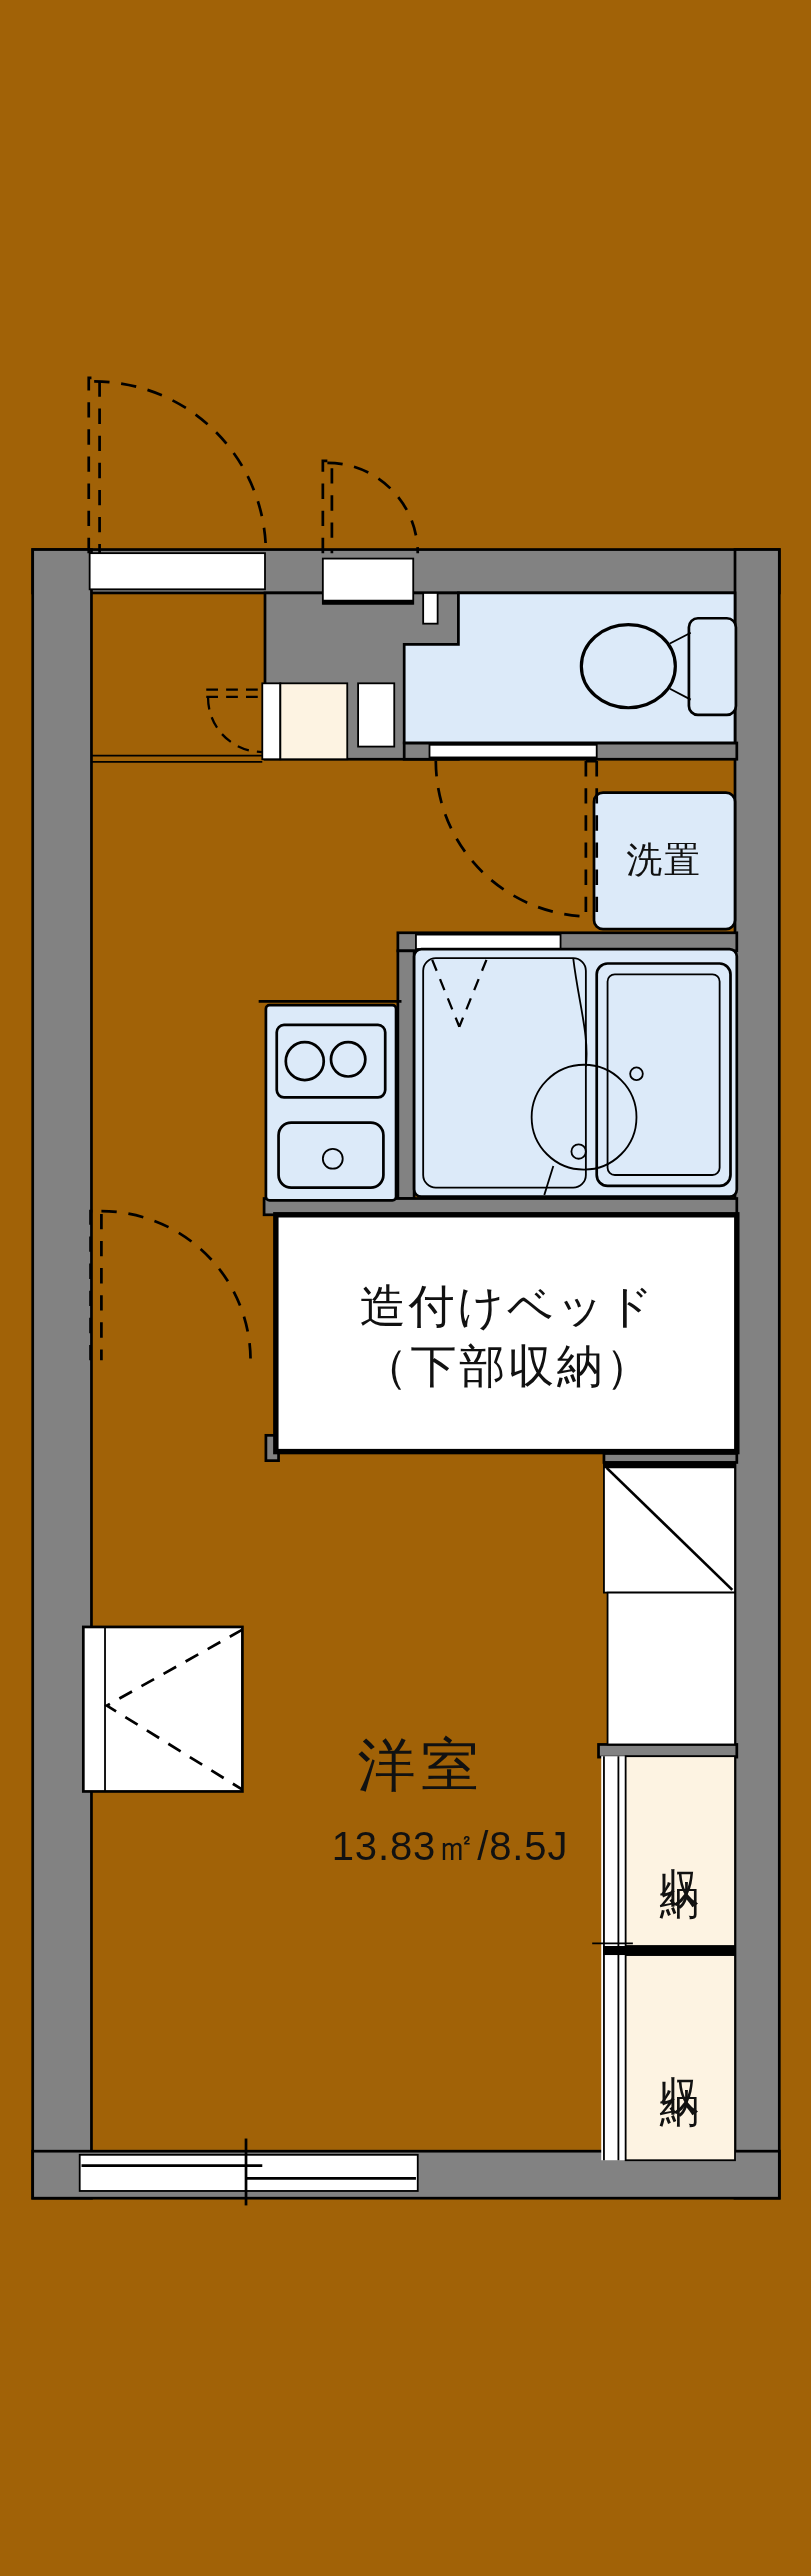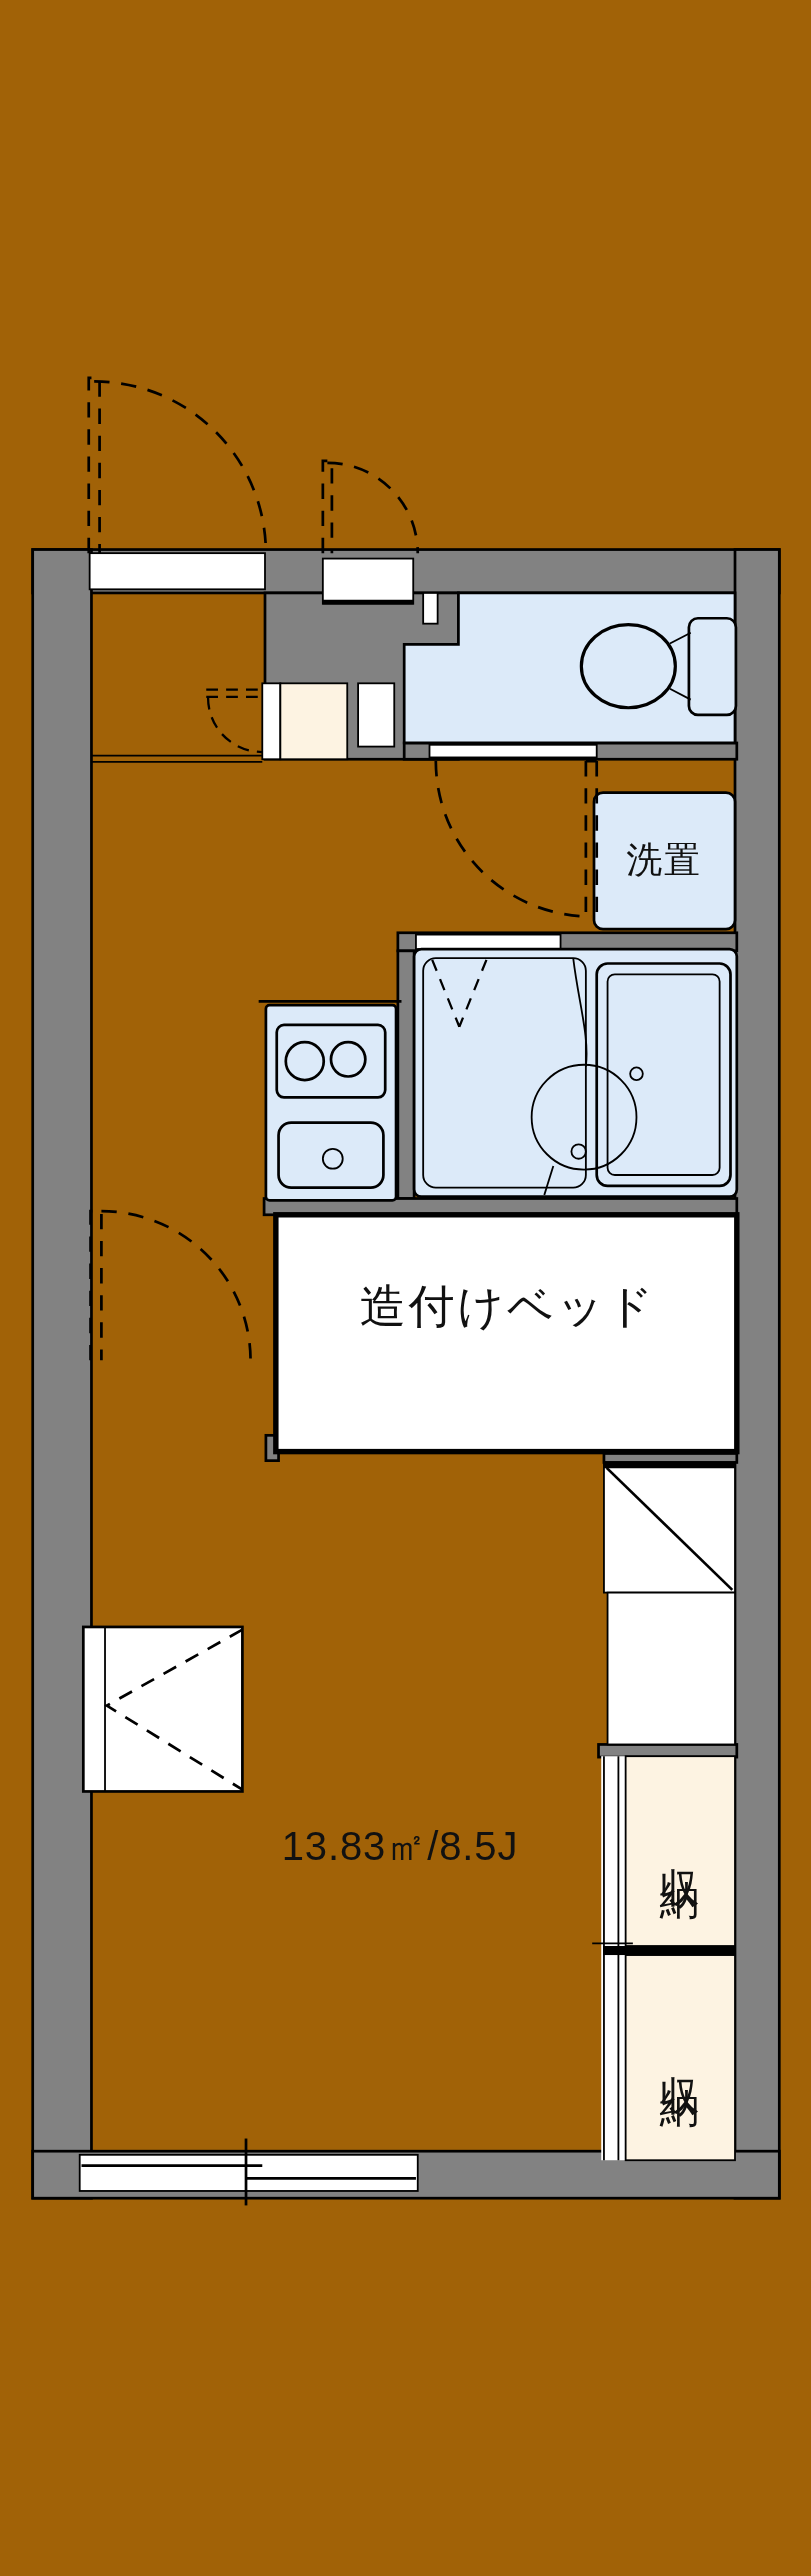--- a/index.html
+++ b/index.html
@@ -126,17 +126,19 @@
 
   <g fill="#ffffff" stroke="#000">
     <rect x="92" y="1800" width="176" height="182" stroke-width="3"></rect>
     <line x1="116" y1="1800" x2="116" y2="1982" stroke-width="2"></line>
     <path d="M268,1803 L118,1887 L268,1980" fill="none" stroke-width="3" stroke-dasharray="16 12"></path>
   </g>
 </svg>
 
   <div class="label lbl-washer" style="left:664px;top:860px;">洗置</div>
   <div class="label lbl-bed" style="left:508px;top:1307px;">造付けベッド</div>
-  <div class="label lbl-size" style="left:400px;top:1846px;">13.83㎡/8.5J</div>
+  <div class="label lbl-bed" style="left:508px;top:1367px;">（下部収納）</div>
+  <div class="label lbl-room" style="left:421px;top:1766px;">洋室</div>
+  <div class="label lbl-size" style="left:450px;top:1846px;">13.83㎡/8.5J</div>
   <div class="label lbl-closet" style="left:680px;top:1849px;">収納</div>
   <div class="label lbl-closet" style="left:680px;top:2057px;">収納</div>
 </div>
 
 
 </body></html>

